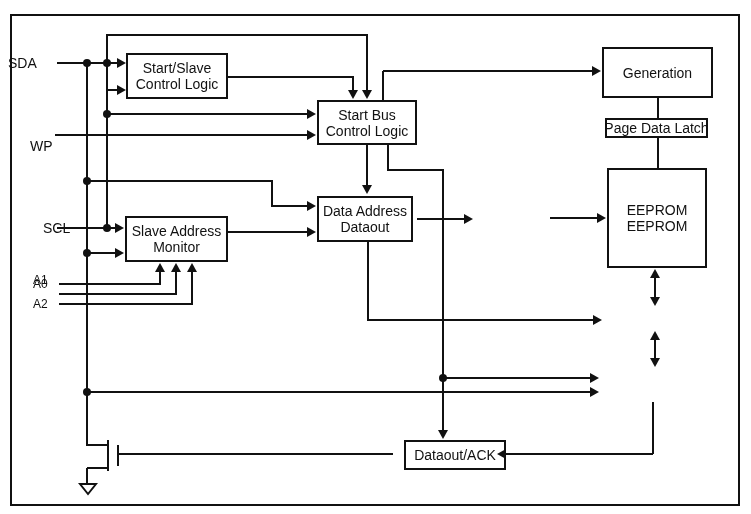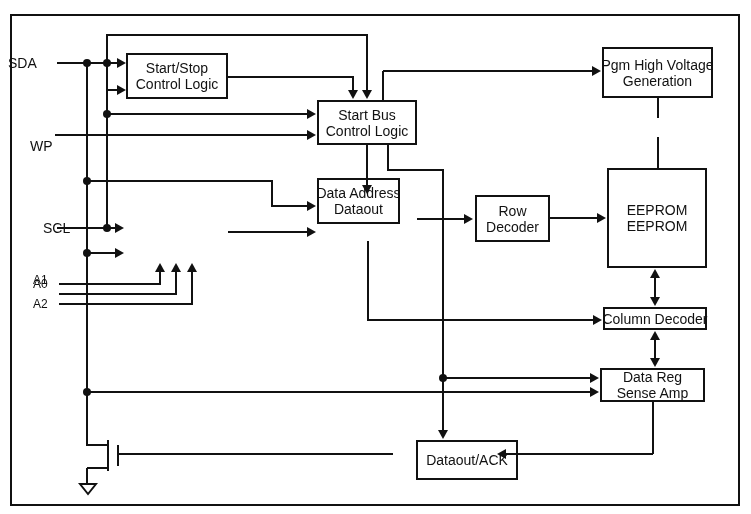--- a/index.html
+++ b/index.html
@@ -29,51 +29,46 @@
   <div class="frame"></div>
 
   <span class="pin" style="left:8px;top:55px">SDA</span>
   <span class="pin" style="left:30px;top:138px">WP</span>
   <span class="pin" style="left:43px;top:220px">SCL</span>
   <span class="pin-sm" style="left:33px;top:277px">A0</span>
   <span class="pin-sm" style="left:33px;top:273px">A1</span>
   <span class="pin-sm" style="left:33px;top:297px">A2</span>
 
   <div class="box" style="left:126px;top:53px;width:102px;height:46px">
-    <span class="bl">Start/Stop</span>
+    <span class="bl">Start/Slave</span>
     <span class="bl">Control Logic</span>
   </div>
   <div class="box" style="left:317px;top:100px;width:100px;height:45px">
     <span class="bl">Start Bus</span>
     <span class="bl">Control Logic</span>
   </div>
-  <div class="box" style="left:317px;top:178px;width:83px;height:46px">
+  <div class="box" style="left:125px;top:216px;width:103px;height:46px">
+    <span class="bl">Slave Address</span>
+    <span class="bl">Monitor</span>
+  </div>
+  <div class="box" style="left:317px;top:196px;width:96px;height:46px">
     <span class="bl">Data Address</span>
     <span class="bl">Dataout</span>
   </div>
-  <div class="box" style="left:475px;top:195px;width:75px;height:47px">
-    <span class="bl">Row</span>
-    <span class="bl">Decoder</span>
+  <div class="box" style="left:602px;top:47px;width:111px;height:51px">
+    <span class="bl">Generation</span>
   </div>
-  <div class="box" style="left:602px;top:47px;width:111px;height:51px">
-    <span class="bl">Pgm High Voltage</span>
-    <span class="bl">Generation</span>
+  <div class="box" style="left:605px;top:118px;width:103px;height:20px">
+    <span class="bl">Page Data Latch</span>
   </div>
   <div class="box" style="left:607px;top:168px;width:100px;height:100px">
     <span class="bl">EEPROM</span>
     <span class="bl">EEPROM</span>
   </div>
-  <div class="box" style="left:603px;top:307px;width:104px;height:23px">
-    <span class="bl">Column Decoder</span>
-  </div>
-  <div class="box" style="left:600px;top:368px;width:105px;height:34px">
-    <span class="bl">Data Reg</span>
-    <span class="bl">Sense Amp</span>
-  </div>
-  <div class="box" style="left:416px;top:440px;width:102px;height:40px">
+  <div class="box" style="left:404px;top:440px;width:102px;height:30px">
     <span class="bl">Dataout/ACK</span>
   </div>
 
   <div class="h" style="left:57px;top:62px;width:62px"></div>
   <div class="h" style="left:106px;top:34px;width:262px"></div>
   <div class="h" style="left:228px;top:76px;width:126px"></div>
   <div class="h" style="left:383px;top:70px;width:210px"></div>
   <div class="h" style="left:107px;top:113px;width:200px"></div>
   <div class="h" style="left:55px;top:134px;width:252px"></div>
   <div class="h" style="left:107px;top:89px;width:11px"></div>

